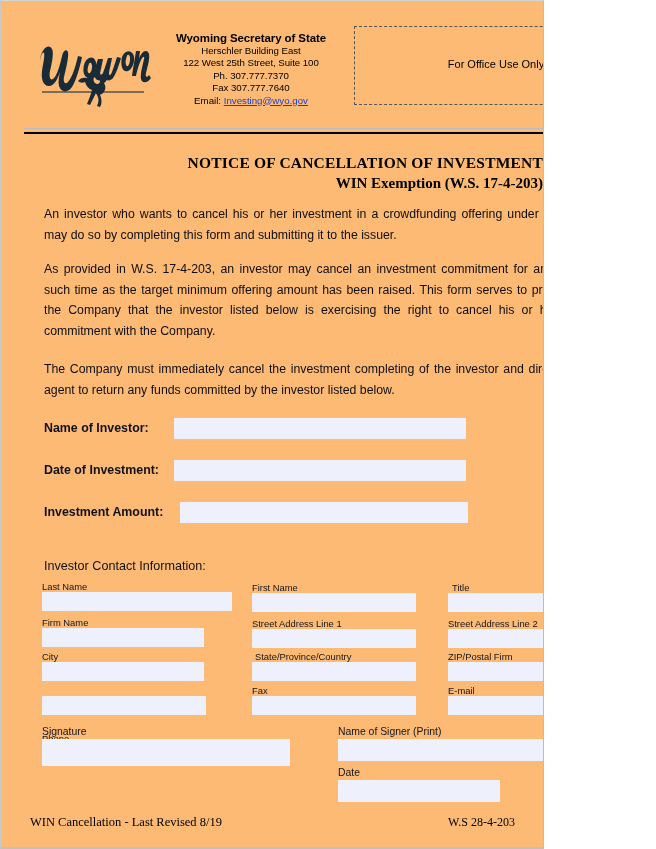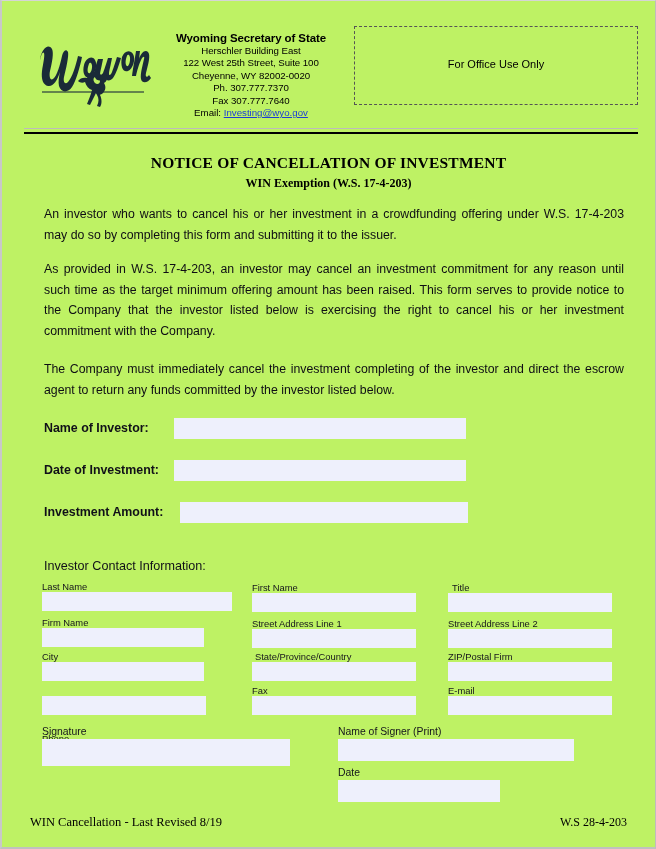--- a/index.html
+++ b/index.html
@@ -6,23 +6,23 @@
     margin: 0;
     padding: 0;
     background: #ffffff;
   }
   body {
     font-family: "Liberation Sans", sans-serif;
     -webkit-font-smoothing: antialiased;
   }
   .page {
     position: relative;
-    width: 656px;
+    width: 544px;
     height: 849px;
-    background: #bef264;
+    background: #fdba74;
     box-sizing: border-box;
     border-left: 2px solid #c8c8c8;
     border-top: 1px solid #d5d5d5;
     border-right: 1px solid #bdbdbd;
     border-bottom: 2px solid #c0c0c0;
     overflow: hidden;
   }
 
   
   .header {
@@ -102,32 +102,32 @@
     height: 2px;
     background: #000;
   }
 
   
   .title-block {
     position: absolute;
     left: 0;
     top: 152px;
     width: 100%;
-    text-align: center;
+    text-align: right;
     font-family: "Liberation Serif", serif;
     font-weight: bold;
     color: #000;
   }
   .title-line1 {
     font-size: 15.5px;
     line-height: 20px;
     letter-spacing: 0.2px;
   }
   .title-line2 {
-    font-size: 12px;
+    font-size: 15px;
     line-height: 20px;
   }
 
   
   .body-text {
     position: absolute;
     left: 42px;
     width: 580px;
     font-size: 12.3px;
     line-height: 20.5px;
@@ -224,21 +224,20 @@
           <path d="M60 44 C63 41, 67 42, 69 46 C71 44, 74 44, 75 47 C76 50, 74 53, 72 54 C74 57, 74 61, 71 64 C69 66, 66 66, 64 64 C62 68, 60 72, 58 76 L55 75 C57 70, 59 65, 60 61 C57 60, 54 57, 53 53 C51 54, 48 54, 46 52 C48 49, 52 48, 55 49 C56 46, 57 45, 60 44 Z M63 48 C61 49, 61 52, 63 54 C65 56, 68 55, 68 52 C68 49, 65 47, 63 48 Z"></path>
           <path d="M66 56 C69 58, 70 62, 68 66 C70 70, 70 75, 68 78 L65 77 C67 73, 67 69, 65 66 C63 63, 63 58, 66 56 Z"></path>
         </g>
       </svg>
     </div>
 
     <div class="agency-block">
       <div class="agency-name">Wyoming Secretary of State</div>
       <div class="agency-line">Herschler Building East</div>
       <div class="agency-line">122 West 25th Street, Suite 100</div>
-      <div class="agency-line">Cheyenne, WY 82002-0020</div>
       <div class="agency-line">Ph. 307.777.7370</div>
       <div class="agency-line">Fax 307.777.7640</div>
       <div class="email-line"><span>Email:</span> <a class="email-link" href="#">Investing@wyo.gov</a></div>
     </div>
 
     <div class="office-box">
       <div class="office-box-text">For Office Use Only</div>
     </div>
 
     <div class="rule-thin"></div>

